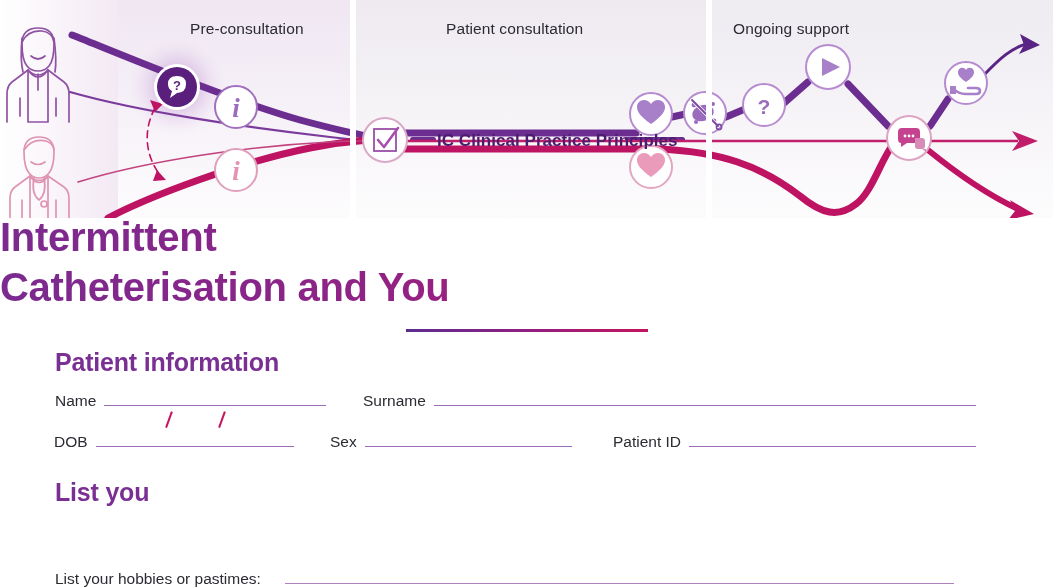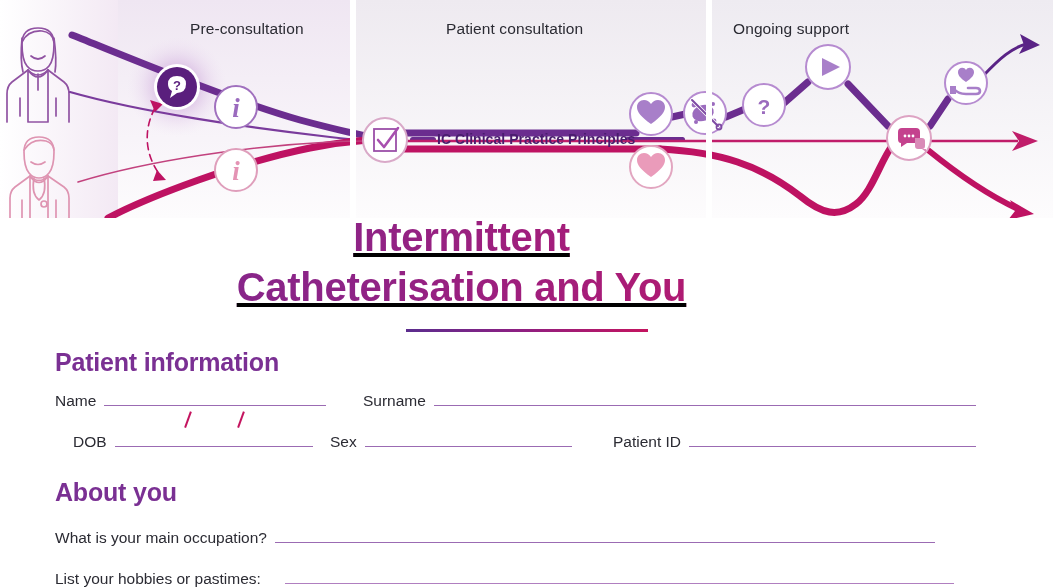--- a/index.html
+++ b/index.html
@@ -37,34 +37,32 @@
     white-space: nowrap;
     letter-spacing: 0.1px;
   }
   #band-label-pre      { left: 190px; }
   #band-label-consult  { left: 446px; text-align: right; }
   #band-label-ongoing  { left: 733px; }
 
   .principles-text {
     position: absolute;
     left: 437px; top: 131px;
-    font-size: 14px;
+    font-size: 17px;
     color: #4a1d6e;
     font-weight: 600;
     white-space: nowrap;
     letter-spacing: 0.05px;
   }
 
   
   #title-block {
     position: absolute;
     left: 0; top: 212px;
     width: 923px;
-    text-align: center;
-    text-decoration: underline;
   }
   .title-line {
     font-size: 40px;
     font-weight: bold;
     line-height: 50px;
     letter-spacing: -0.3px;
     background: linear-gradient(90deg, #7B2A8F 0%, #8E2386 38%, #A81C78 66%, #C4145F 100%);
     -webkit-background-clip: text;
     background-clip: text;
     color: transparent;
@@ -129,21 +127,21 @@
   }
   #slash-1 { left: 72px; }
   #slash-2 { left: 125px; }
 
   
   #f-name      { left: 55px; }
   #f-name .field-line     { width: 222px; }
   #f-surname   { left: 363px; }
   #f-surname .field-line  { width: 542px; }
 
-  #f-dob       { left: 73px; text-align: center; }
+  #f-dob       { left: 54px; text-align: center; }
   #f-dob .field-line      { width: 198px; }
   #f-sex       { left: 330px; }
   #f-sex .field-line      { width: 207px; }
   #f-pid       { left: 613px; }
   #f-pid .field-line      { width: 287px; }
 
   #f-occ       { left: 55px; }
   #f-occ .field-line      { width: 660px; }
   #f-hobbies   { left: 55px; gap: 16px; }
   #f-hobbies .field-line  { width: 669px; }
@@ -379,28 +377,22 @@
       <div class="field" id="f-sex">
         <span class="field-label">Sex</span>
         <span class="field-line"></span>
       </div>
       <div class="field" id="f-pid">
         <span class="field-label">Patient ID</span>
         <span class="field-line"></span>
       </div>
     </div>
 
-    <div class="section-heading" id="heading-about-you">About you</div>
-
-    <div class="field-row" id="row-occ">
-      <div class="field" id="f-occ">
-        <span class="field-label">What is your main occupation?</span>
-        <span class="field-line"></span>
-      </div>
-    </div>
+    <div class="section-heading" id="heading-about-you">List you</div>
+
 
     <div class="field-row" id="row-hobbies">
       <div class="field" id="f-hobbies">
         <span class="field-label">List your hobbies or pastimes:</span>
         <span class="field-line pink"></span>
       </div>
     </div>
 
   </div>
 </div>

